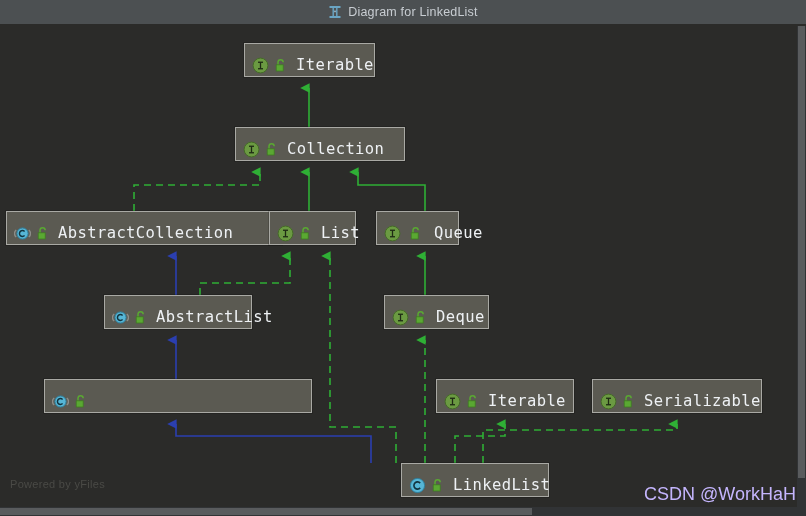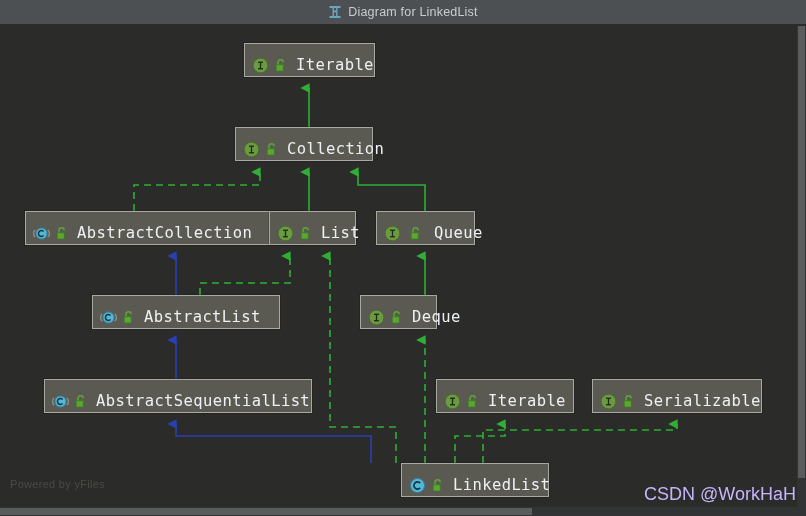--- a/index.html
+++ b/index.html
@@ -105,35 +105,35 @@
         <rect x="6" y="11.1" width="5" height="1.3" fill="#1f2b14"></rect>
         <rect x="7.85" y="5.3" width="1.3" height="6.4" fill="#1f2b14"></rect>
       </svg>
       <svg class="lk" viewBox="0 0 13 15">
         <path d="M4,7 V4.3 A2.6,2.6 0 0 1 9.2,4.3" fill="none" stroke="#5aa832" stroke-width="1.5"></path>
         <rect x="2.2" y="6.8" width="7" height="6.2" fill="#5aa832" stroke="#3f7a22" stroke-width=".8"></rect>
       </svg>
       <span class="nm">Iterable</span>
     </div>
 
-    <div class="node" style="left:235px;top:101px;width:138px;">
+    <div class="node" style="left:235px;top:101px;width:170px;">
       <svg class="ic" viewBox="0 0 17 17">
         <circle cx="8.5" cy="8.5" r="7.4" fill="#6b9a42" stroke="#456b28" stroke-width="1"></circle>
         <rect x="6" y="4.6" width="5" height="1.3" fill="#1f2b14"></rect>
         <rect x="6" y="11.1" width="5" height="1.3" fill="#1f2b14"></rect>
         <rect x="7.85" y="5.3" width="1.3" height="6.4" fill="#1f2b14"></rect>
       </svg>
       <svg class="lk" viewBox="0 0 13 15">
         <path d="M4,7 V4.3 A2.6,2.6 0 0 1 9.2,4.3" fill="none" stroke="#5aa832" stroke-width="1.5"></path>
         <rect x="2.2" y="6.8" width="7" height="6.2" fill="#5aa832" stroke="#3f7a22" stroke-width=".8"></rect>
       </svg>
       <span class="nm">Collection</span>
     </div>
 
-    <div class="node" style="left:25px;top:185px;width:276px;">
+    <div class="node" style="left:6px;top:185px;width:276px;">
       <svg class="ic" viewBox="0 0 17 17">
         <path d="M2.2,5 a4.5,4.5 0 0 0 0,7" fill="none" stroke="#8d8d88" stroke-width="1.4"></path>
         <path d="M14.8,5 a4.5,4.5 0 0 1 0,7" fill="none" stroke="#8d8d88" stroke-width="1.4"></path>
         <circle cx="8.5" cy="8.5" r="5.6" fill="#56b6d6" stroke="#2f7f9c" stroke-width="1"></circle>
         <path d="M10.6,6.4 A3,3 0 1 0 10.6,10.6" fill="none" stroke="#12343f" stroke-width="1.45"></path>
       </svg>
       <svg class="lk" viewBox="0 0 13 15">
         <path d="M4,7 V4.3 A2.6,2.6 0 0 1 9.2,4.3" fill="none" stroke="#5aa832" stroke-width="1.5"></path>
         <rect x="2.2" y="6.8" width="7" height="6.2" fill="#5aa832" stroke="#3f7a22" stroke-width=".8"></rect>
       </svg>
@@ -147,49 +147,49 @@
         <rect x="6" y="11.1" width="5" height="1.3" fill="#1f2b14"></rect>
         <rect x="7.85" y="5.3" width="1.3" height="6.4" fill="#1f2b14"></rect>
       </svg>
       <svg class="lk" viewBox="0 0 13 15">
         <path d="M4,7 V4.3 A2.6,2.6 0 0 1 9.2,4.3" fill="none" stroke="#5aa832" stroke-width="1.5"></path>
         <rect x="2.2" y="6.8" width="7" height="6.2" fill="#5aa832" stroke="#3f7a22" stroke-width=".8"></rect>
       </svg>
       <span class="nm">List</span>
     </div>
 
-    <div class="node" style="left:376px;top:185px;width:99px;gap:8px;">
+    <div class="node" style="left:376px;top:185px;width:83px;gap:8px;">
       <svg class="ic" viewBox="0 0 17 17">
         <circle cx="8.5" cy="8.5" r="7.4" fill="#6b9a42" stroke="#456b28" stroke-width="1"></circle>
         <rect x="6" y="4.6" width="5" height="1.3" fill="#1f2b14"></rect>
         <rect x="6" y="11.1" width="5" height="1.3" fill="#1f2b14"></rect>
         <rect x="7.85" y="5.3" width="1.3" height="6.4" fill="#1f2b14"></rect>
       </svg>
       <svg class="lk" viewBox="0 0 13 15">
         <path d="M4,7 V4.3 A2.6,2.6 0 0 1 9.2,4.3" fill="none" stroke="#5aa832" stroke-width="1.5"></path>
         <rect x="2.2" y="6.8" width="7" height="6.2" fill="#5aa832" stroke="#3f7a22" stroke-width=".8"></rect>
       </svg>
       <span class="nm">Queue</span>
     </div>
 
-    <div class="node" style="left:92px;top:269px;width:188px;">
+    <div class="node" style="left:104px;top:269px;width:148px;">
       <svg class="ic" viewBox="0 0 17 17">
         <path d="M2.2,5 a4.5,4.5 0 0 0 0,7" fill="none" stroke="#8d8d88" stroke-width="1.4"></path>
         <path d="M14.8,5 a4.5,4.5 0 0 1 0,7" fill="none" stroke="#8d8d88" stroke-width="1.4"></path>
         <circle cx="8.5" cy="8.5" r="5.6" fill="#56b6d6" stroke="#2f7f9c" stroke-width="1"></circle>
         <path d="M10.6,6.4 A3,3 0 1 0 10.6,10.6" fill="none" stroke="#12343f" stroke-width="1.45"></path>
       </svg>
       <svg class="lk" viewBox="0 0 13 15">
         <path d="M4,7 V4.3 A2.6,2.6 0 0 1 9.2,4.3" fill="none" stroke="#5aa832" stroke-width="1.5"></path>
         <rect x="2.2" y="6.8" width="7" height="6.2" fill="#5aa832" stroke="#3f7a22" stroke-width=".8"></rect>
       </svg>
       <span class="nm">AbstractList</span>
     </div>
 
-    <div class="node" style="left:360px;top:269px;width:77px;">
+    <div class="node" style="left:384px;top:269px;width:105px;">
       <svg class="ic" viewBox="0 0 17 17">
         <circle cx="8.5" cy="8.5" r="7.4" fill="#6b9a42" stroke="#456b28" stroke-width="1"></circle>
         <rect x="6" y="4.6" width="5" height="1.3" fill="#1f2b14"></rect>
         <rect x="6" y="11.1" width="5" height="1.3" fill="#1f2b14"></rect>
         <rect x="7.85" y="5.3" width="1.3" height="6.4" fill="#1f2b14"></rect>
       </svg>
       <svg class="lk" viewBox="0 0 13 15">
         <path d="M4,7 V4.3 A2.6,2.6 0 0 1 9.2,4.3" fill="none" stroke="#5aa832" stroke-width="1.5"></path>
         <rect x="2.2" y="6.8" width="7" height="6.2" fill="#5aa832" stroke="#3f7a22" stroke-width=".8"></rect>
       </svg>
@@ -200,21 +200,20 @@
       <svg class="ic" viewBox="0 0 17 17">
         <path d="M2.2,5 a4.5,4.5 0 0 0 0,7" fill="none" stroke="#8d8d88" stroke-width="1.4"></path>
         <path d="M14.8,5 a4.5,4.5 0 0 1 0,7" fill="none" stroke="#8d8d88" stroke-width="1.4"></path>
         <circle cx="8.5" cy="8.5" r="5.6" fill="#56b6d6" stroke="#2f7f9c" stroke-width="1"></circle>
         <path d="M10.6,6.4 A3,3 0 1 0 10.6,10.6" fill="none" stroke="#12343f" stroke-width="1.45"></path>
       </svg>
       <svg class="lk" viewBox="0 0 13 15">
         <path d="M4,7 V4.3 A2.6,2.6 0 0 1 9.2,4.3" fill="none" stroke="#5aa832" stroke-width="1.5"></path>
         <rect x="2.2" y="6.8" width="7" height="6.2" fill="#5aa832" stroke="#3f7a22" stroke-width=".8"></rect>
       </svg>
-      <span class="nm">AbstractSequentialList</span>
     </div>
 
     <div class="node" style="left:436px;top:353px;width:138px;">
       <svg class="ic" viewBox="0 0 17 17">
         <circle cx="8.5" cy="8.5" r="7.4" fill="#6b9a42" stroke="#456b28" stroke-width="1"></circle>
         <rect x="6" y="4.6" width="5" height="1.3" fill="#1f2b14"></rect>
         <rect x="6" y="11.1" width="5" height="1.3" fill="#1f2b14"></rect>
         <rect x="7.85" y="5.3" width="1.3" height="6.4" fill="#1f2b14"></rect>
       </svg>
       <svg class="lk" viewBox="0 0 13 15">

